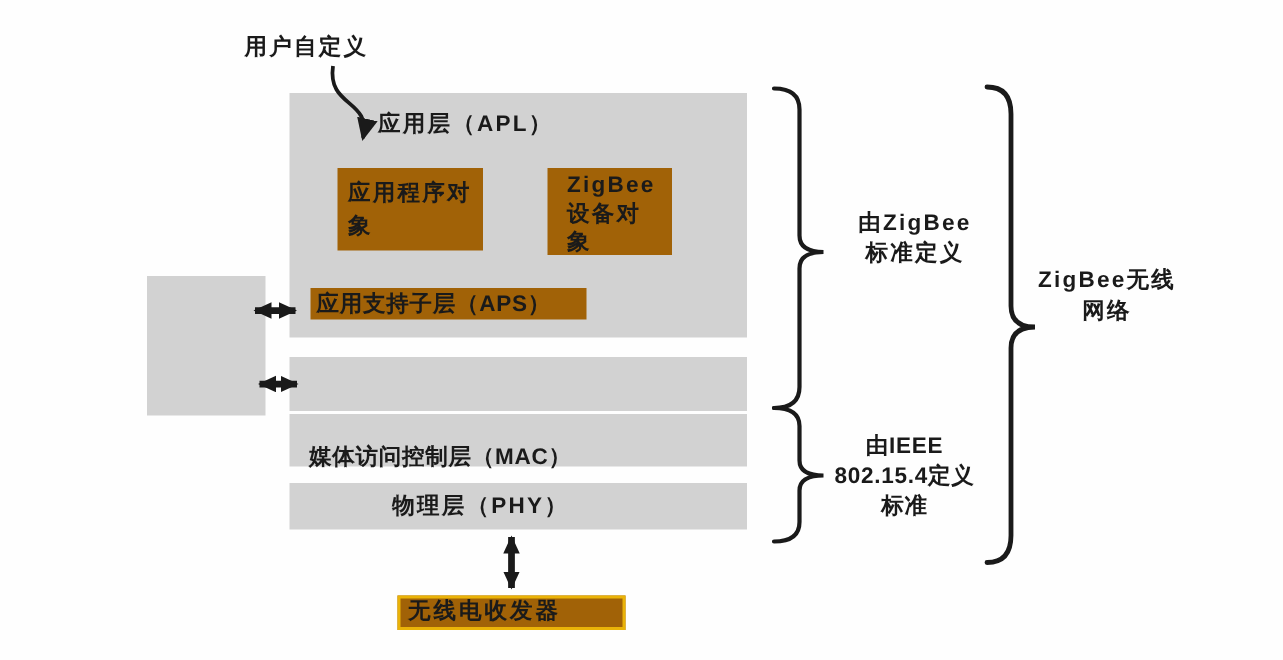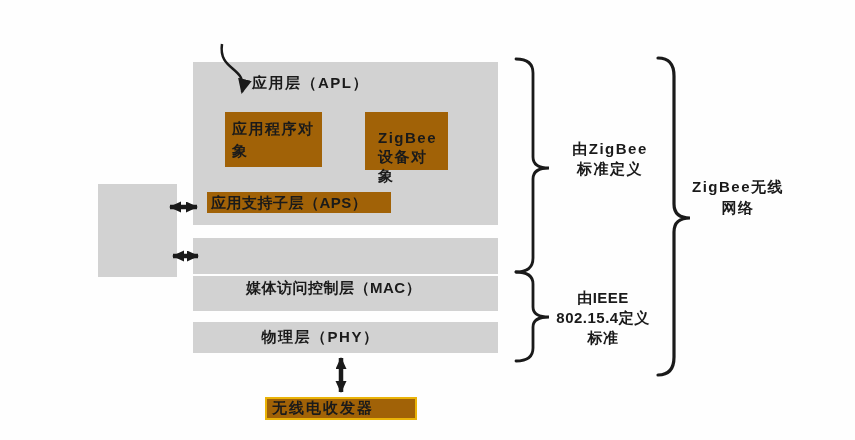--- a/index.html
+++ b/index.html
@@ -23,21 +23,21 @@
 <div class="canvas">
 
   <div class="abs gray z0" style="left:193px;top:62px;width:305px;height:163px;"></div>
   <div class="abs gray z0" style="left:98px;top:184px;width:79px;height:93px;"></div>
   <div class="abs gray z0" style="left:193px;top:238px;width:305px;height:36px;"></div>
   <div class="abs gray z0" style="left:193px;top:276px;width:305px;height:35px;"></div>
   <div class="abs gray z0" style="left:193px;top:322px;width:305px;height:31px;"></div>
 
   <div class="abs whitebox z1 cjk" style="left:225px;top:112px;width:97px;height:55px;box-sizing:border-box;padding:6px 0 0 7px;line-height:22px;">应用程序对
 象</div>
-  <div class="abs whitebox z1 cjk" style="left:365px;top:112px;width:83px;height:58px;box-sizing:border-box;padding:16px 0 0 13px;line-height:19px;">ZigBee
+  <div class="abs whitebox z1 cjk" style="left:365px;top:112px;width:83px;height:58px;box-sizing:border-box;padding:2px 0 0 13px;line-height:19px;">ZigBee
 设备对
 象</div>
   <div class="abs whitebox z1 cjk" style="left:207px;top:192px;width:184px;height:21px;box-sizing:border-box;padding:1px 0 0 4px;line-height:19px;letter-spacing:0.5px;">应用支持子层（APS）</div>
   <div class="abs whitebox z1 cjk" style="left:265px;top:397px;width:152px;height:23px;box-sizing:border-box;border:2px solid #eab308;padding:0 0 0 5px;line-height:18px;letter-spacing:2px;">无线电收发器</div>
 
   <svg class="overlay" width="855" height="440" viewBox="0 0 855 440">
     <defs>
       <marker id="mh" markerUnits="userSpaceOnUse" markerWidth="13" markerHeight="12" refX="11" refY="5.5" orient="auto">
         <path d="M0,0 L12,5.5 L0,11 Z" fill="#1a1a1a"></path>
       </marker>
@@ -57,26 +57,27 @@
 
     <line x1="341" y1="358" x2="341" y2="392" stroke="#1a1a1a" stroke-width="4.5" marker-start="url(#mhs)" marker-end="url(#mh)"></line>
 
     <path d="M 516,59 Q 533,59 533,73 L 533,157 Q 533,168 549,168 Q 533,168 533,179 L 533,258 Q 533,272 516,272" fill="none" stroke="#1a1a1a" stroke-width="2.8" stroke-linecap="round"></path>
 
     <path d="M 516,272 Q 533,272 533,284 L 533,307 Q 533,317 549,317 Q 533,317 533,327 L 533,348 Q 533,361 516,361" fill="none" stroke="#1a1a1a" stroke-width="2.8" stroke-linecap="round"></path>
 
     <path d="M 658,58 Q 674,58 674,76 L 674,204 Q 674,218 690,218 Q 674,218 674,232 L 674,357 Q 674,375 658,375" fill="none" stroke="#1a1a1a" stroke-width="3.2" stroke-linecap="round"></path>
   </svg>
 
+  <div class="abs z3 cjk txt" style="left:163px;top:22px;">用户自定义</div>
 
   <div class="abs z3 cjk txt" style="left:252px;top:73px;">应用层（APL）</div>
 
 
 
-  <div class="abs z3 cjk" style="left:206px;top:276px;width:305px;height:25px;display:flex;align-items:center;letter-spacing:0.5px;margin-left:40px;">媒体访问控制层（MAC）</div>
+  <div class="abs z3 cjk" style="left:206px;top:292px;width:305px;height:25px;display:flex;align-items:center;letter-spacing:0.5px;">媒体访问控制层（MAC）</div>
 
   <div class="abs z3 cjk txt" style="left:555px;top:139px;width:110px;text-align:center;">由ZigBee
 标准定义</div>
 
   <div class="abs z3 center-flex cjk" style="left:193px;top:322px;width:255px;height:31px;">物理层（PHY）</div>
 
   <div class="abs z3 cjk txt" style="left:542px;top:288px;width:122px;text-align:center;letter-spacing:0.5px;">由IEEE
 802.15.4定义
 标准</div>
 

